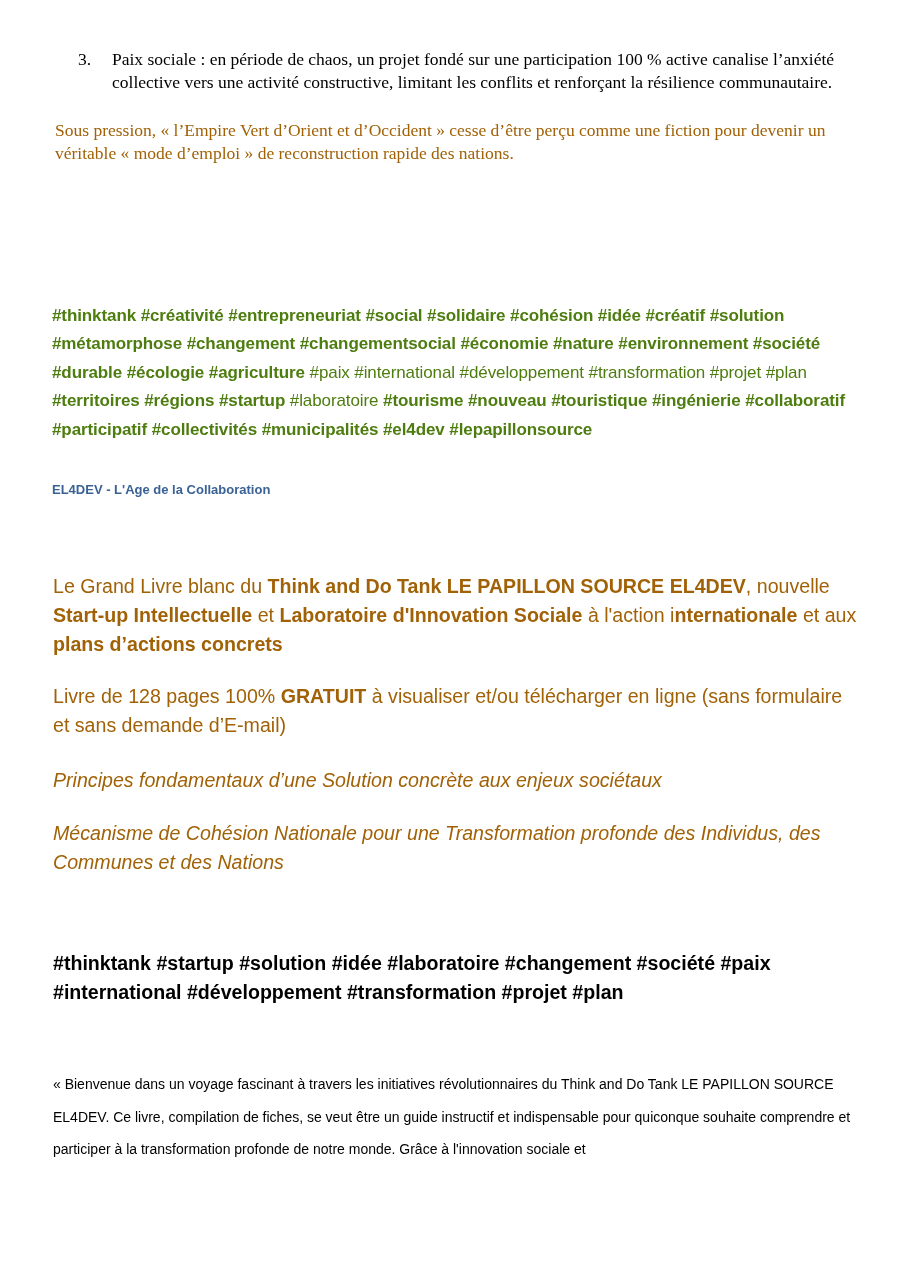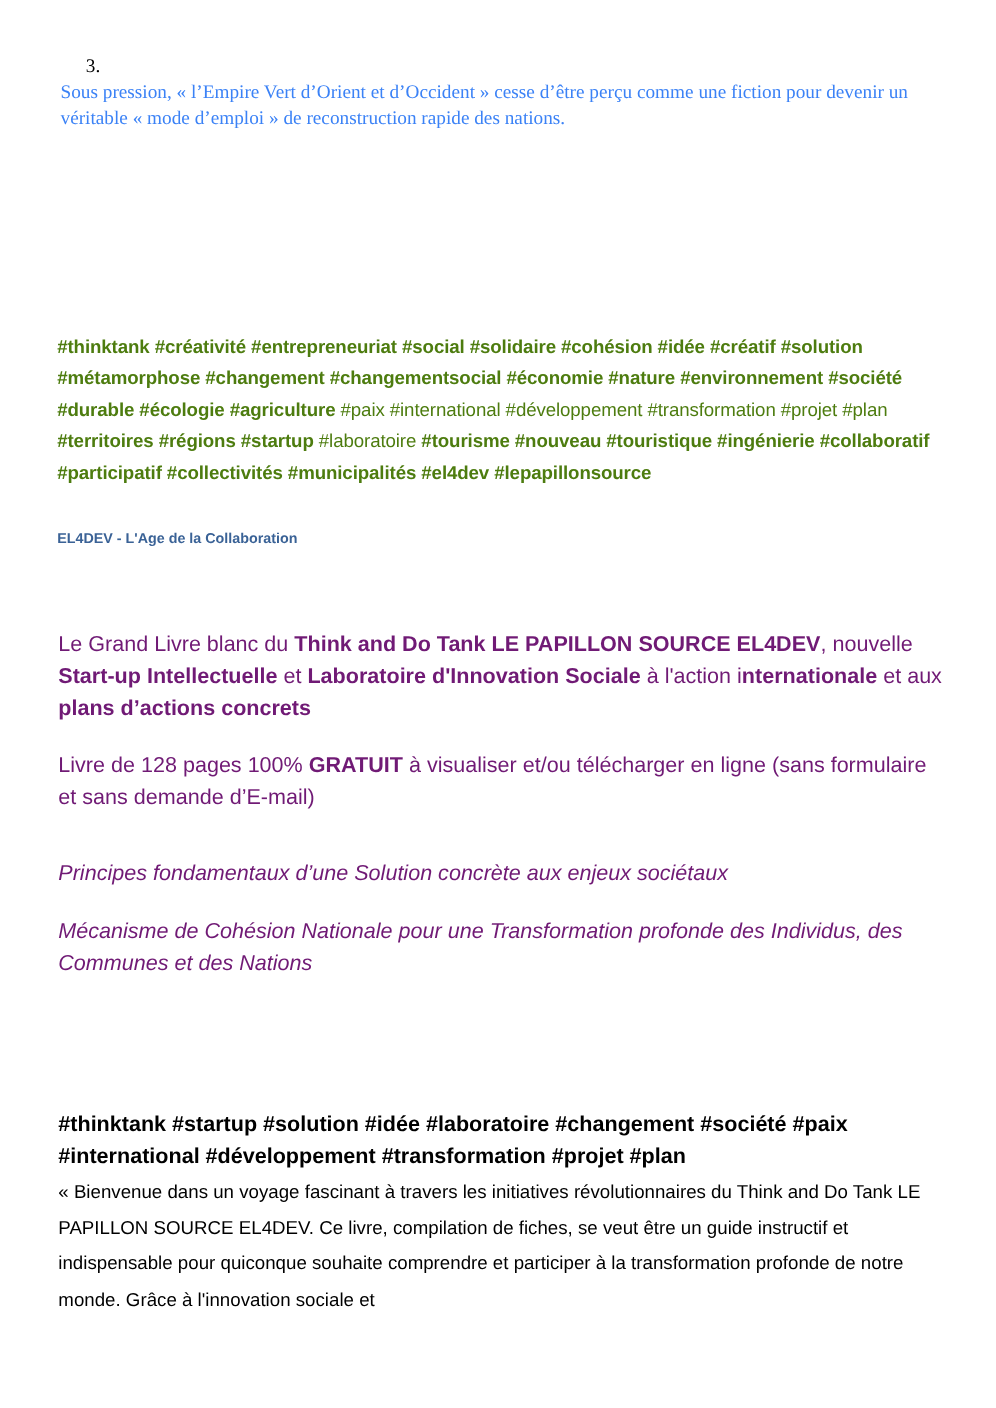--- a/index.html
+++ b/index.html
@@ -50,21 +50,21 @@
     font-size: 17.5px;
     line-height: 23.3px;
   }
   .serif-para {
     margin: 24px 0 0 0;
     padding-left: 55px;
     padding-right: 26px;
     font-family: "Liberation Serif", serif;
     font-size: 17.5px;
     line-height: 23.5px;
-    color: #3b82f6;
+    color: #a16207;
   }
 
   
   .tags-blue {
     position: absolute;
     left: 52px;
     top: 302px;
     width: 800px;
     font-family: "Liberation Sans", sans-serif;
     font-size: 17px;
@@ -93,64 +93,65 @@
     position: absolute;
     left: 53px;
     top: 572px;
     width: 805px;
   }
   .p-body {
     margin: 0 0 22px 0;
     font-family: "Liberation Sans", sans-serif;
     font-size: 19.6px;
     line-height: 29.2px;
-    color: #701a75;
+    color: #a16207;
     font-weight: 400;
   }
   .p-body b { font-weight: 700; }
   .p-body.ital {
     font-style: italic;
     margin-bottom: 24px;
   }
-  .p-body.second { margin-bottom: 40px; }
+  .p-body.second { margin-bottom: 26px; }
 
   
   .tags-black {
     position: absolute;
     left: 53px;
-    top: 1008px;
+    top: 949px;
     width: 805px;
     font-family: "Liberation Sans", sans-serif;
     font-size: 19.6px;
     font-weight: 700;
     line-height: 29.4px;
     color: #000;
   }
 
   
   .quote-para {
     position: absolute;
     left: 53px;
     top: 1068px;
     width: 812px;
     font-family: "Liberation Sans", sans-serif;
-    font-size: 17px;
+    font-size: 14px;
     line-height: 32.6px;
     color: #000;
     font-weight: 400;
   }
 </style>
 </head>
 <body>
 
 <div class="page">
 
   <div class="serif-block">
     <div class="num-item">
       <span class="marker">3.</span>
+      <span>Paix sociale : en période de chaos, un projet fondé sur une participation 100 % active canalise l’anxiété collective vers une activité constructive, limitant les conflits et renforçant la résilience communautaire.</span>
     </div>
     <p class="serif-para">Sous pression, « l’Empire Vert d’Orient et d’Occident » cesse d’être perçu comme une fiction pour devenir un véritable « mode d’emploi » de reconstruction rapide des nations.</p>
   </div>
 
   <div class="tags-blue">
     <b>#thinktank #créativité #entrepreneuriat #social #solidaire #cohésion #idée #créatif #solution</b> 
     <b>#métamorphose #changement #changementsocial #économie #nature #environnement</b> 
     <b>#société #durable #écologie #agriculture</b> 
     <span class="reg">#paix #international #développement #transformation</span> 
     <span class="reg">#projet #plan</span> 

